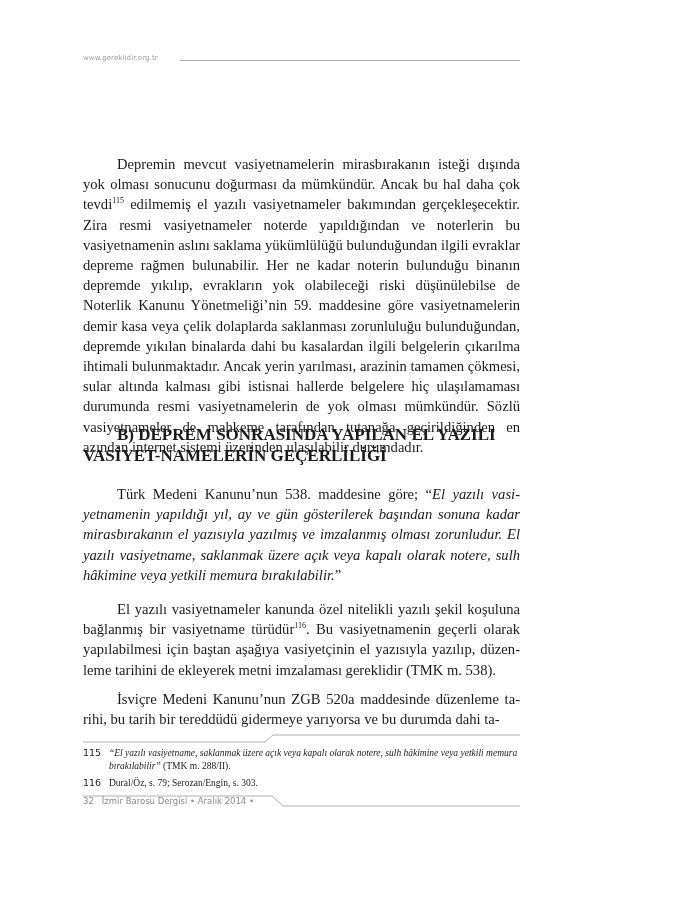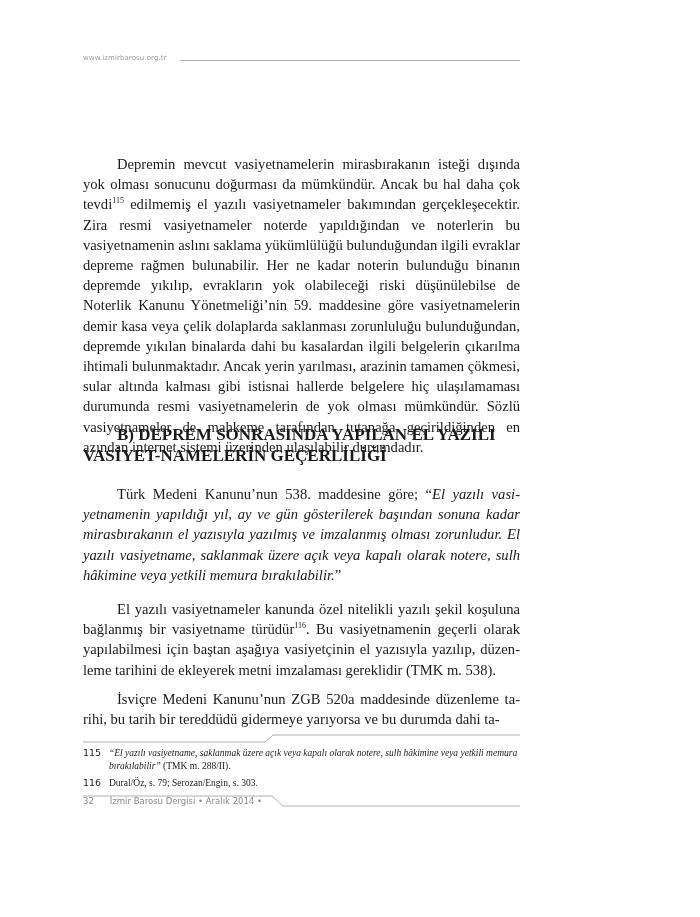--- a/index.html
+++ b/index.html
@@ -14,28 +14,28 @@
   .p2 { top:484px; }
   .p3 { top:599px; }
   .p4 { top:689px; }
   .i { font-style:italic; }
   sup { font-size:8px; line-height:0; vertical-align:6px; }
   .fn-sep, .footer-line { position:absolute; left:0; top:0; }
   .footnotes { position:absolute; left:83px; top:747px; width:440px; font-family:"Liberation Serif", serif; font-size:9.5px; line-height:13px; color:#1a1a1a; }
   .fn { margin:0 0 4px 0; position:relative; padding-left:26px; }
   .fn .num { position:absolute; left:0; top:-1px; font-family:"DejaVu Sans", sans-serif; font-size:9.5px; }
   .footer { position:absolute; left:83px; top:796px; font-family:"DejaVu Sans", sans-serif; font-size:8.5px; color:#8a8a8a; }
-  .footer .pg { margin-right:16px; }
+  .footer .pg { margin-right:8px; }
 </style>
 </head>
 <body>
 
 <div class="page">
 
-  <div class="header-url">www.izmirbarosu.org.tr</div>
+  <div class="header-url">www.gereklidir.org.tr</div>
   <div class="header-line"></div>
 
   <div class="body-text p1">
     <p><span>Depremin mevcut vasiyetnamelerin mirasbırakanın isteği dışında yok olması sonucunu doğurması da mümkündür. Ancak bu hal daha çok tevdi</span><sup>115</sup><span> edilmemiş el yazılı vasiyetnameler bakımından gerçekleşe­cektir. Zira resmi vasiyetnameler noterde yapıldığından ve noterlerin bu vasiyetnamenin aslını saklama yükümlülüğü bulunduğundan ilgili evraklar depreme rağmen bulunabilir. Her ne kadar noterin bulunduğu binanın depremde yıkılıp, evrakların yok olabileceği riski düşünülebilse de Noterlik Kanunu Yönetmeliği’nin 59. maddesine göre vasiyetname­lerin demir kasa veya çelik dolaplarda saklanması zorunluluğu bulundu­ğundan, depremde yıkılan binalarda dahi bu kasalardan ilgili belgelerin çıkarılma ihtimali bulunmaktadır. Ancak yerin yarılması, arazinin tama­men çökmesi, sular altında kalması gibi istisnai hallerde belgelere hiç ulaşılamaması durumunda resmi vasiyetnamelerin de yok olması müm­kündür.  Sözlü vasiyetnameler de mahkeme tarafından tutanağa geçiril­diğinden en azından internet sistemi üzerinden ulaşılabilir durumdadır.</span></p>
   </div>
 
   <div class="heading">B) DEPREM SONRASINDA YAPILAN EL YAZILI VASİYET-NAMELERİN GEÇERLİLİĞİ</div>
 
   <div class="body-text p2">
     <p><span>Türk Medeni Kanunu’nun 538. maddesine göre; “</span><span class="i">El yazılı vasi­yetnamenin yapıldığı yıl, ay ve gün gösterilerek başından sonuna kadar mirasbırakanın el yazısıyla yazılmış ve imzalanmış olması zorunludur. El yazılı vasiyetname, saklanmak üzere açık veya kapalı olarak notere, sulh hâkimine veya yetkili memura bırakılabilir.</span><span>”</span></p>

